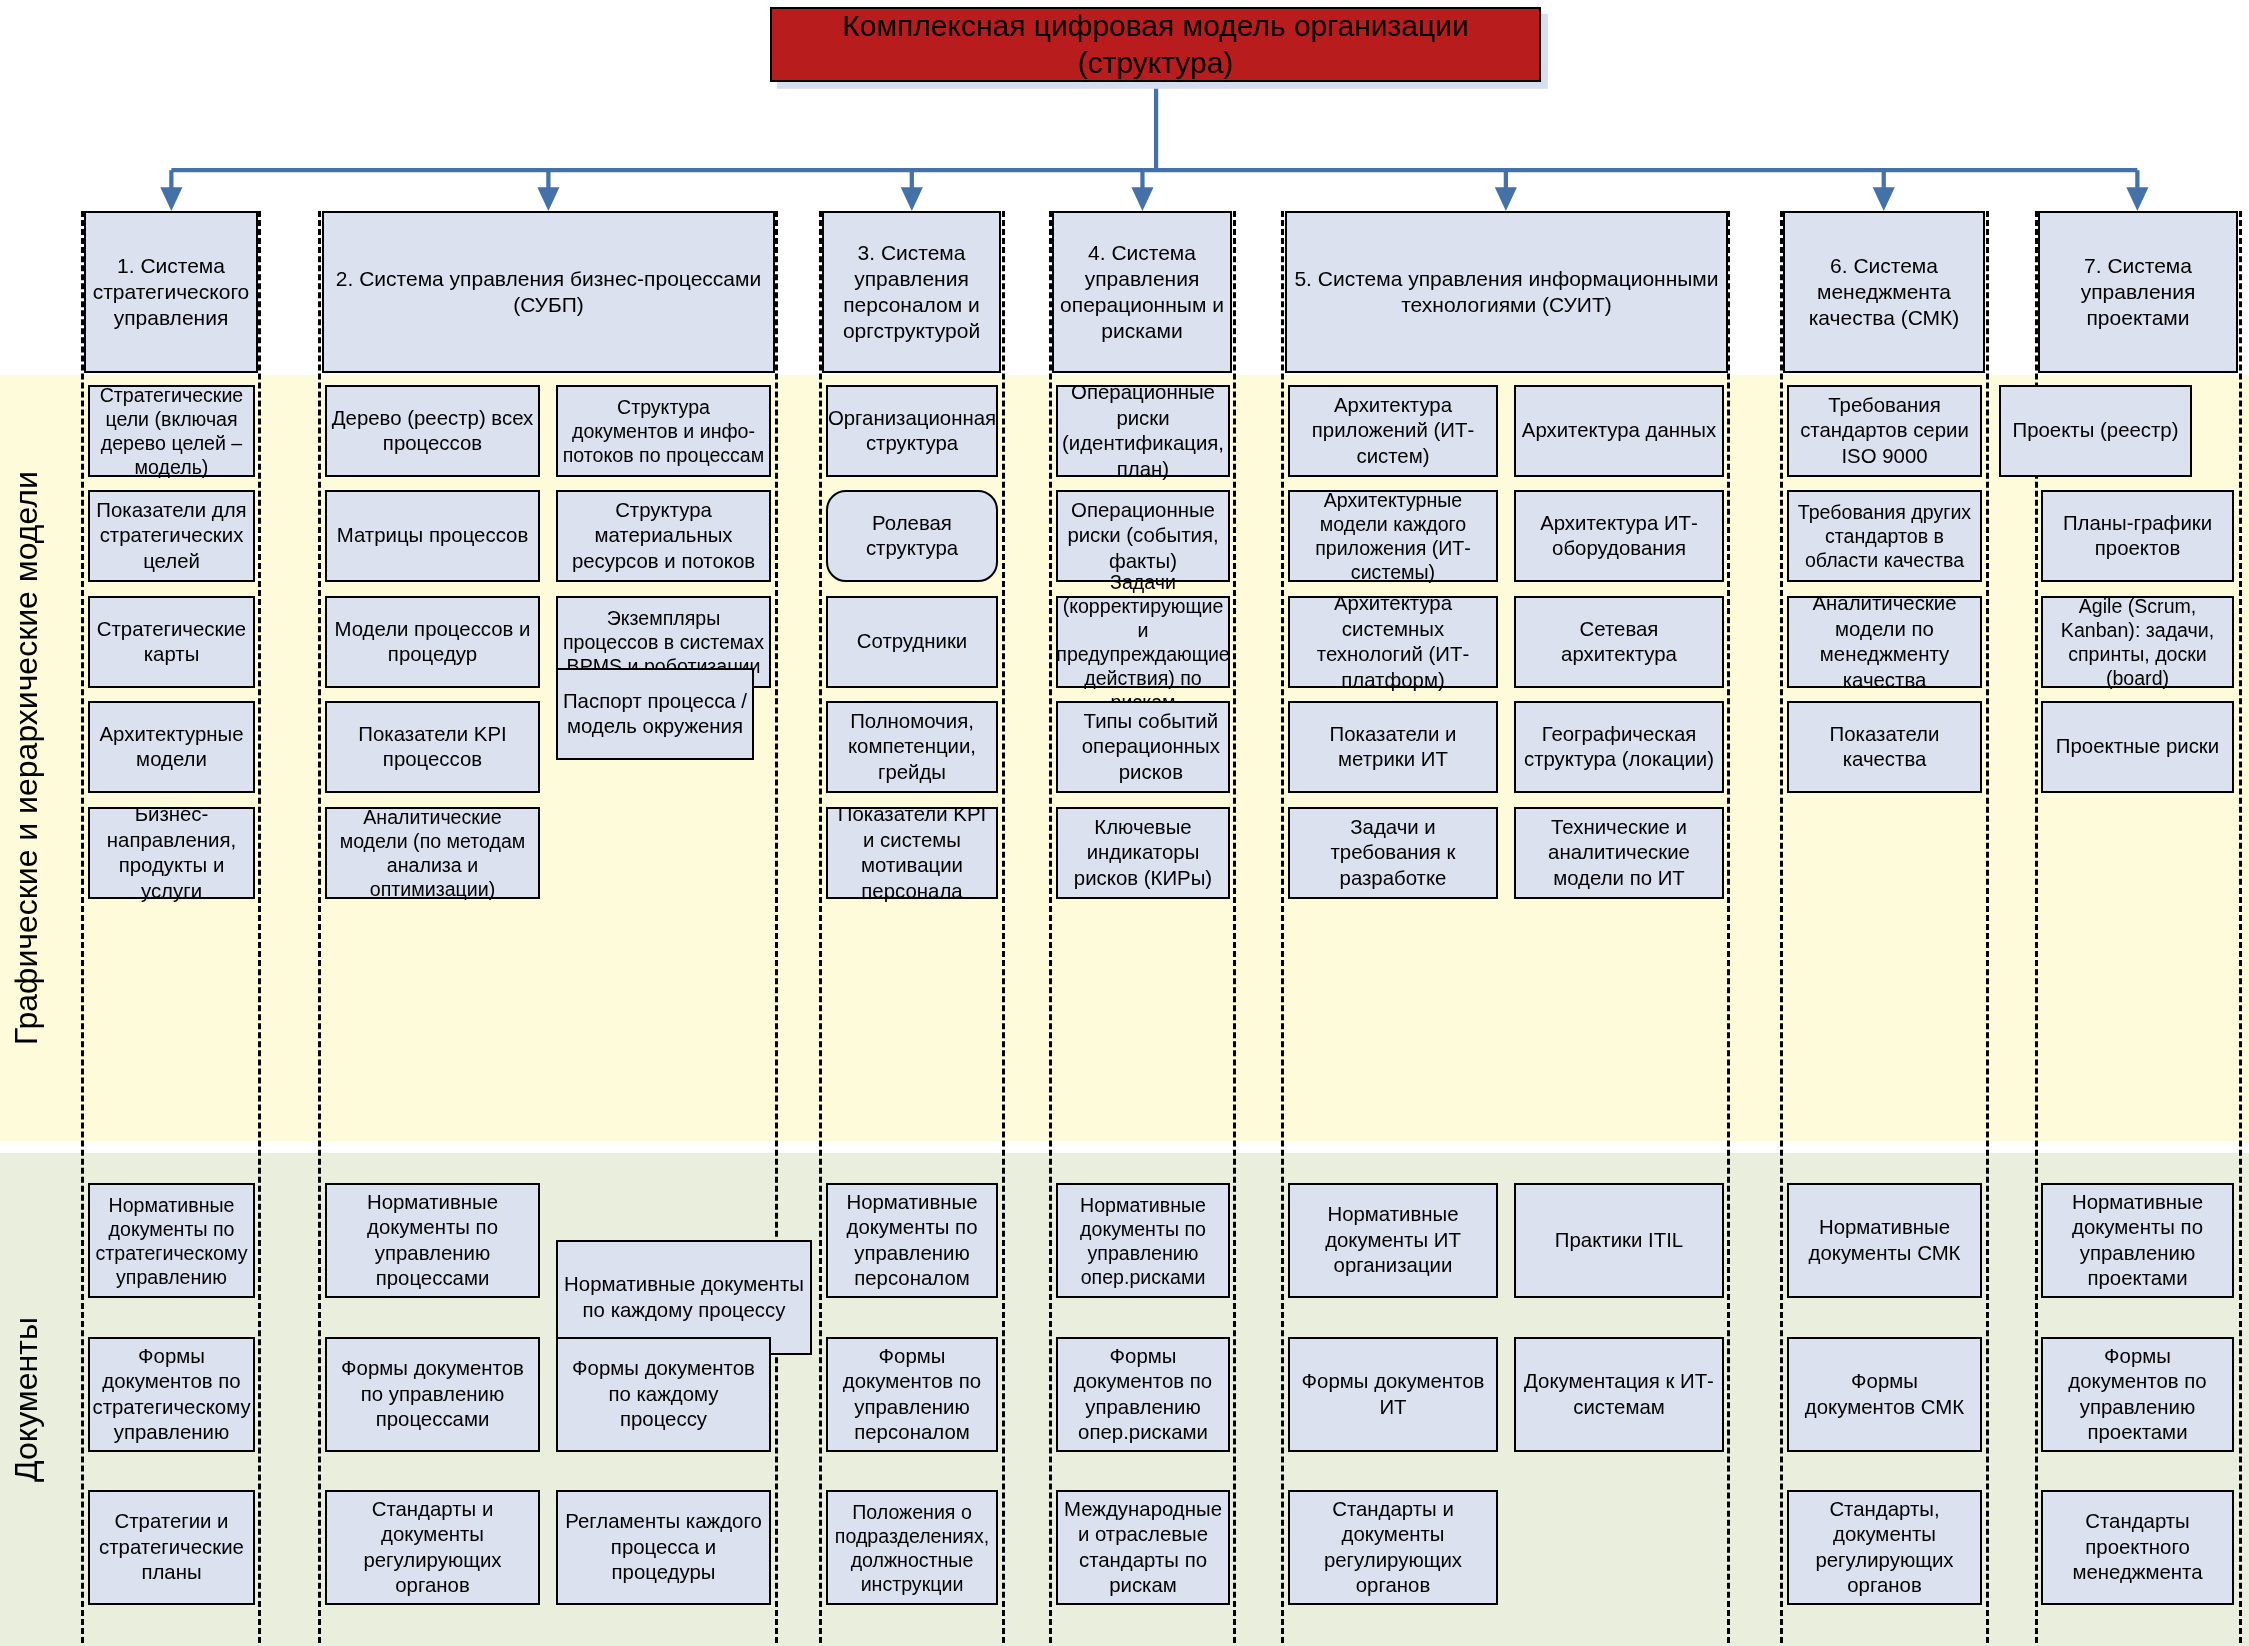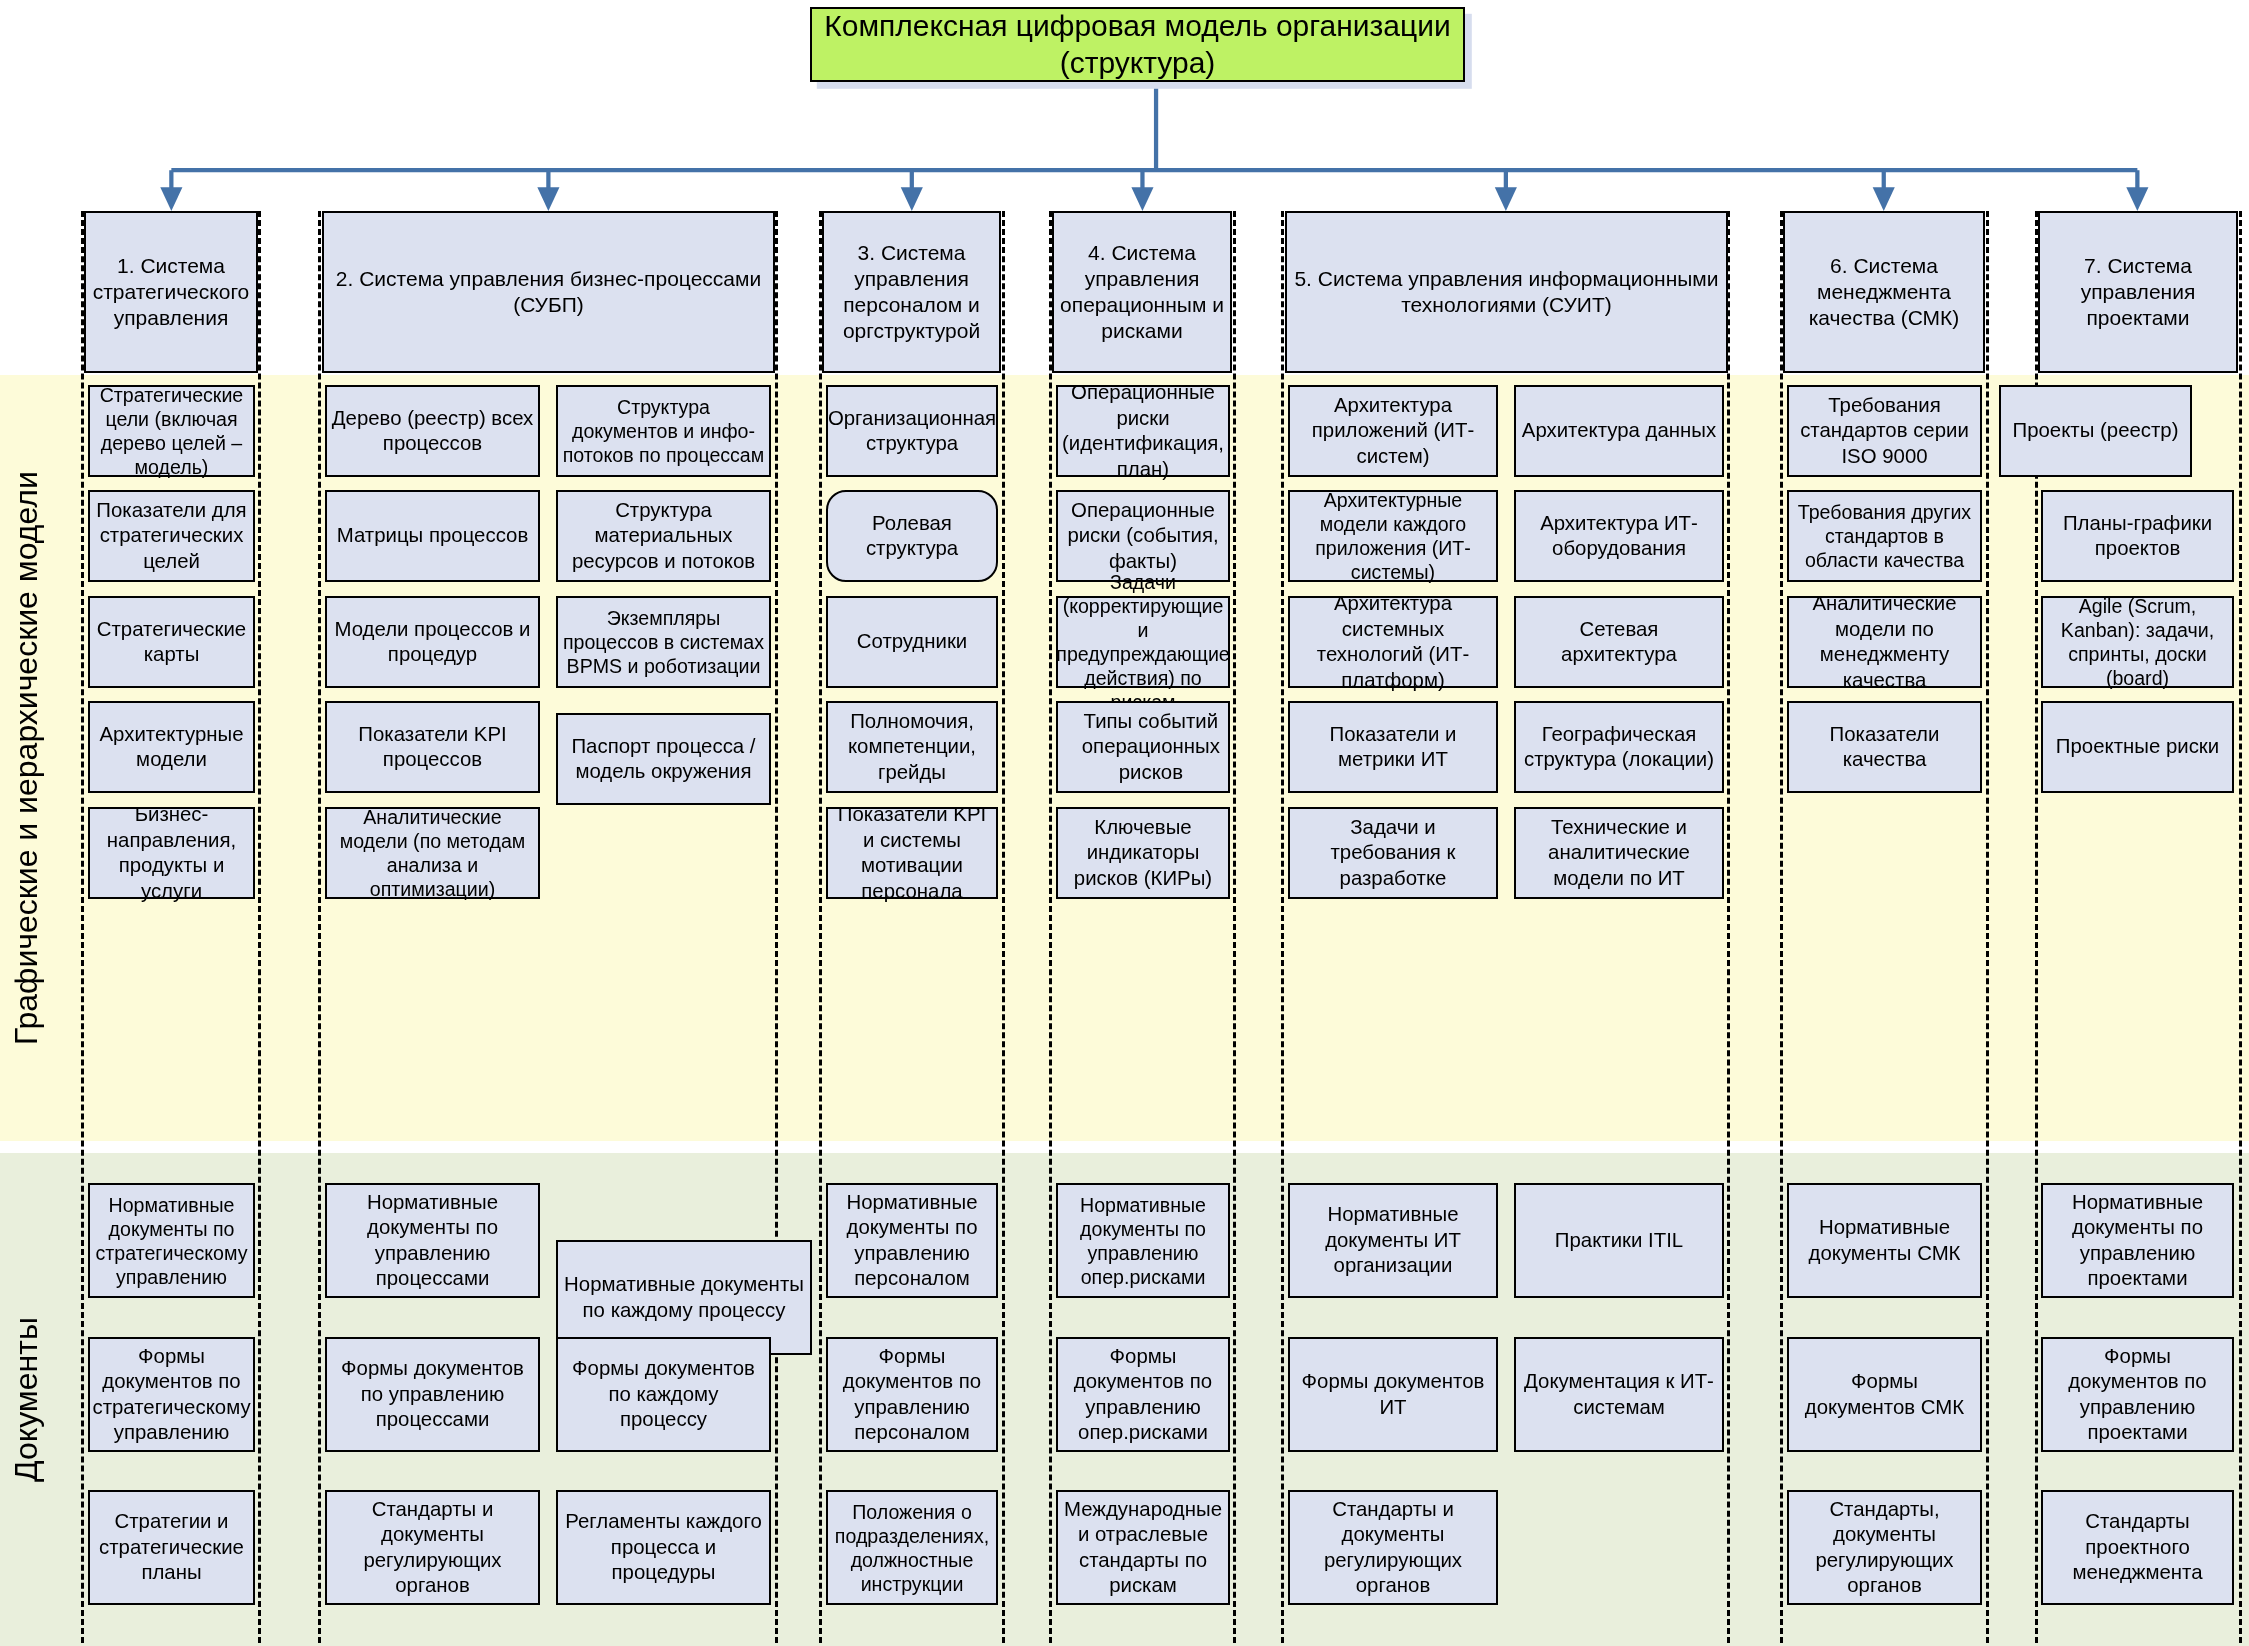--- a/index.html
+++ b/index.html
@@ -7,29 +7,28 @@
     width:2250px;height:1646px;
     font-family:"Liberation Sans","DejaVu Sans",sans-serif;
     color:#000;
     position:relative;
     overflow:hidden;
   }
 
   
   #root-title{
     position:absolute;
-    left:770px; top:6.8px; width:655px; height:75px;
-    background:#bef264;
+    left:770px; top:6.8px; width:771px; height:75px;
+    background:#b91c1c;
     border:2.6px solid #000;
     box-shadow:6.8px 6.8px 0 0 rgba(214,221,238,1);
     display:flex;align-items:center;justify-content:center;
     text-align:center;
     font-size:30px;line-height:37px;
     box-sizing:border-box;
-    margin-left:40px;
   }
 
   
   #connectors{position:absolute;left:0;top:0;width:2250px;height:1646px;pointer-events:none;}
 
   
   .band{position:absolute;left:0;}
   #band-models{top:375px;height:766px;width:2250px;background:#fdfbd9;}
   #band-docs{top:1153px;height:493px;width:2250px;background:#e9efdc;}
 
@@ -127,21 +126,21 @@
     <div class="cell" style="left: 325px; top: 490px; width: 215px; height: 92px;">Матрицы процессов</div>
     <div class="cell" style="left: 325px; top: 596px; width: 215px; height: 92px;">Модели процессов и процедур</div>
     <div class="cell" style="left: 325px; top: 701px; width: 215px; height: 92px;">Показатели KPI процессов</div>
     <div class="cell small" style="left: 325px; top: 807px; width: 215px; height: 92px;">Аналитические модели (по методам анализа и оптимизации)</div>
     <div class="cell" style="left: 325px; top: 1183px; width: 215px; height: 115px;">Нормативные документы по управлению процессами</div>
     <div class="cell" style="left: 325px; top: 1337px; width: 215px; height: 115px;">Формы документов по управлению процессами</div>
     <div class="cell" style="left: 325px; top: 1490px; width: 215px; height: 115px;">Стандарты и документы регулирующих органов</div>
     <div class="cell small" style="left: 556px; top: 385px; width: 215px; height: 92px;">Структура документов и инфо-потоков по процессам</div>
     <div class="cell" style="left: 556px; top: 490px; width: 215px; height: 92px;">Структура материальных ресурсов и потоков</div>
     <div class="cell small" style="left: 556px; top: 596px; width: 215px; height: 92px;">Экземпляры процессов в системах BPMS и роботизации</div>
-    <div class="cell" style="left: 556px; top: 713px; width: 215px; height: 92px;">Паспорт процесса / модель окружения</div>
+    <div class="cell" style="left: 556px; top: 668px; width: 198px; height: 92px;">Паспорт процесса / модель окружения</div>
     <div class="cell" style="left: 556px; top: 1240px; width: 256px; height: 115px;">Нормативные документы по каждому процессу</div>
     <div class="cell" style="left: 556px; top: 1337px; width: 215px; height: 115px;">Формы документов по каждому процессу</div>
     <div class="cell" style="left: 556px; top: 1490px; width: 215px; height: 115px;">Регламенты каждого процесса и процедуры</div>
     <div class="col" style="left: 819px; top: 211px; width: 186px; height: 1432px;"></div>
     <div class="col-head" style="left: 822px; top: 211px; width: 179px; height: 162px;">3. Система управления персоналом и оргструктурой</div>
     <div class="cell" style="left: 826px; top: 385px; width: 172px; height: 92px;">Организационная структура</div>
     <div class="cell" style="left: 826px; top: 490px; width: 172px; height: 92px; border-radius: 20px;">Ролевая структура</div>
     <div class="cell" style="left: 826px; top: 596px; width: 172px; height: 92px;">Сотрудники</div>
     <div class="cell" style="left: 826px; top: 701px; width: 172px; height: 92px;">Полномочия, компетенции, грейды</div>
     <div class="cell" style="left: 826px; top: 807px; width: 172px; height: 92px;">Показатели KPI и системы мотивации персонала</div>

